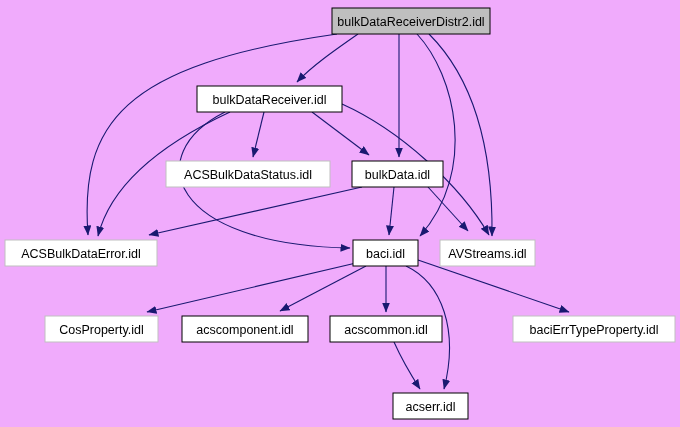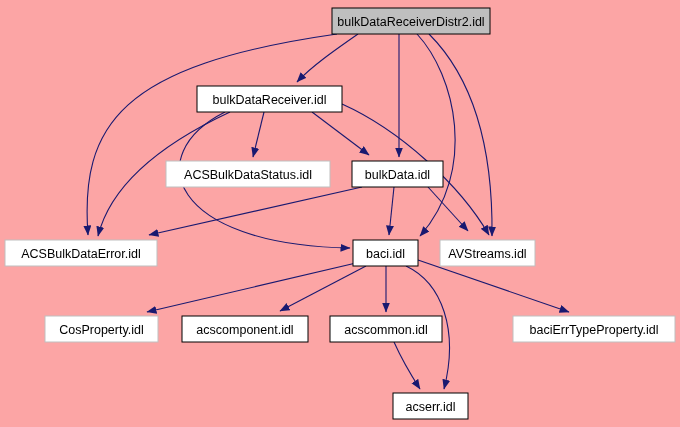--- a/index.html
+++ b/index.html
@@ -5,21 +5,21 @@
   html, body {
     margin: 0;
     padding: 0;
     background: #ffffff;
     font-family: "Liberation Sans", sans-serif;
   }
   #canvas {
     position: relative;
     width: 680px;
     height: 427px;
-    background: #fca5a5;
+    background: #f0abfc;
     overflow: hidden;
   }
   svg { display: block; }
   .edge {
     fill: none;
     stroke-width: 1.1;
   }
   .node-rect {
     stroke-width: 1;
   }

